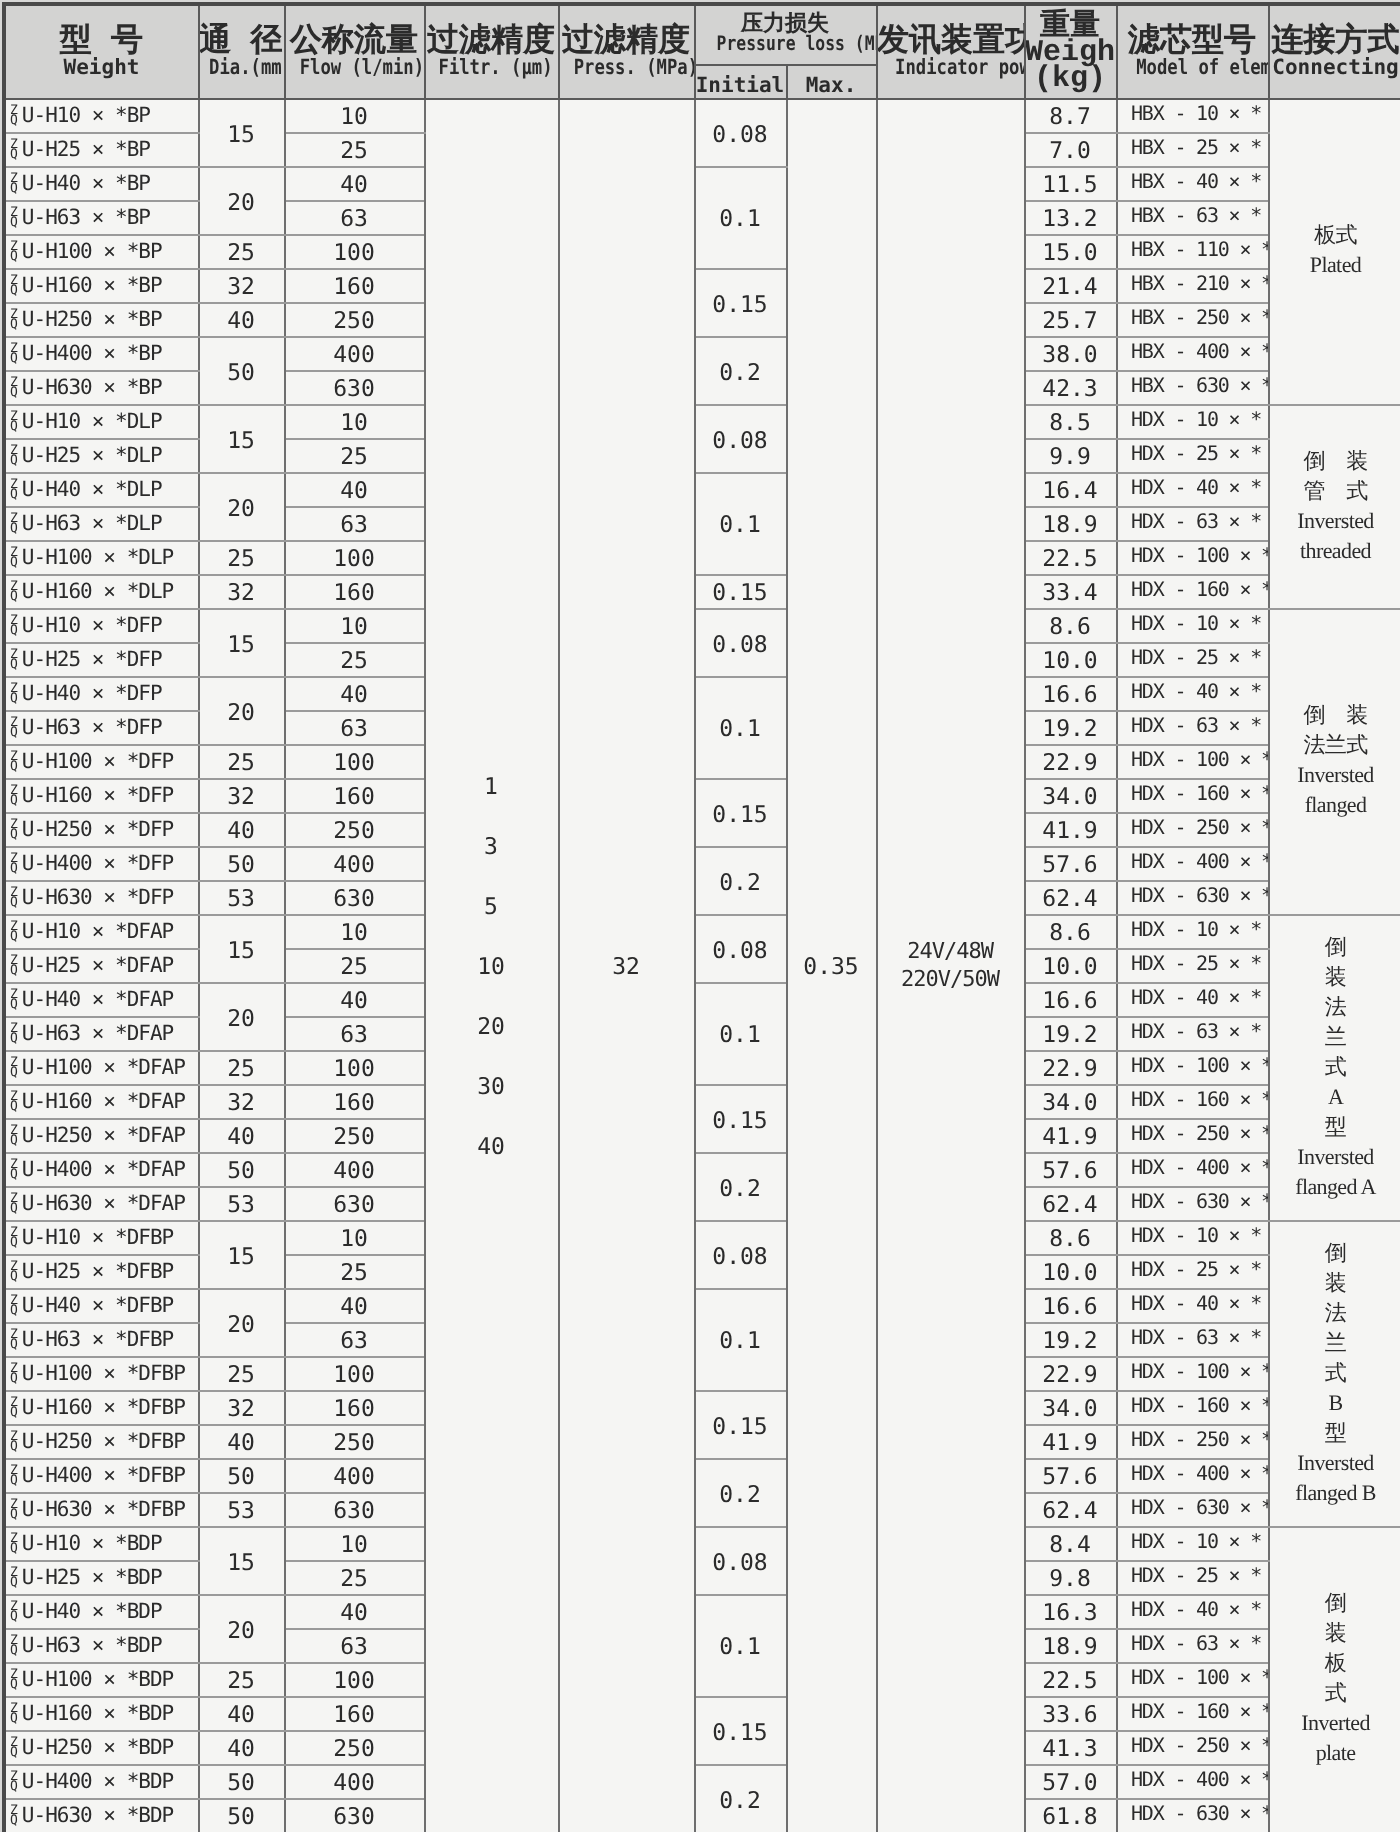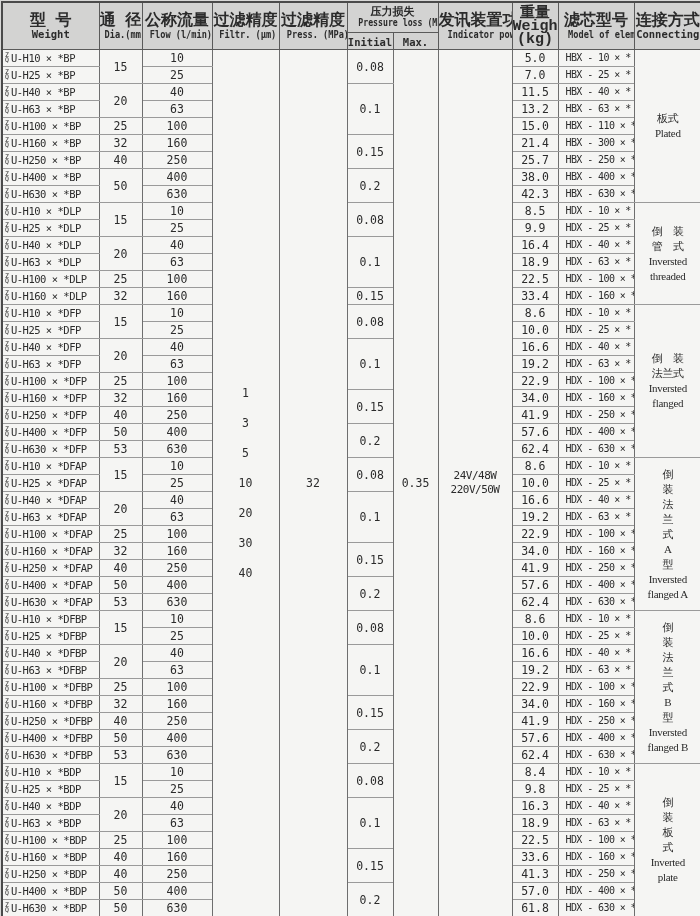--- a/index.html
+++ b/index.html
@@ -132,21 +132,21 @@
           <div>30</div>
           <div>40</div>
         </td>
         <td class="c-num" rowspan="51">32</td>
         <td class="c-num" rowspan="2">0.08</td>
         <td class="c-num" rowspan="51">0.35</td>
         <td class="c-ind" rowspan="51">
           <div>24V/48W</div>
           <div>220V/50W</div>
         </td>
-        <td class="c-num">5.0</td>
+        <td class="c-num">8.7</td>
         <td class="c-elem">HBX - 10 × *</td>
         <td class="c-conn" rowspan="9">
           <div>板式</div>
           <div>Plated</div>
         </td>
       </tr>
       <tr>
         <td class="c-model">
           <span class="model-wrap">
             <span class="pfx">
@@ -212,21 +212,21 @@
               <span>Z</span>
               <span>Q</span>
             </span>
             <span class="mtxt">U-H160 × *BP</span>
           </span>
         </td>
         <td class="c-num" rowspan="1">32</td>
         <td class="c-num">160</td>
         <td class="c-num" rowspan="2">0.15</td>
         <td class="c-num">21.4</td>
-        <td class="c-elem">HBX - 300 × *</td>
+        <td class="c-elem">HBX - 210 × *</td>
       </tr>
       <tr>
         <td class="c-model">
           <span class="model-wrap">
             <span class="pfx">
               <span>Z</span>
               <span>Q</span>
             </span>
             <span class="mtxt">U-H250 × *BP</span>
           </span>

